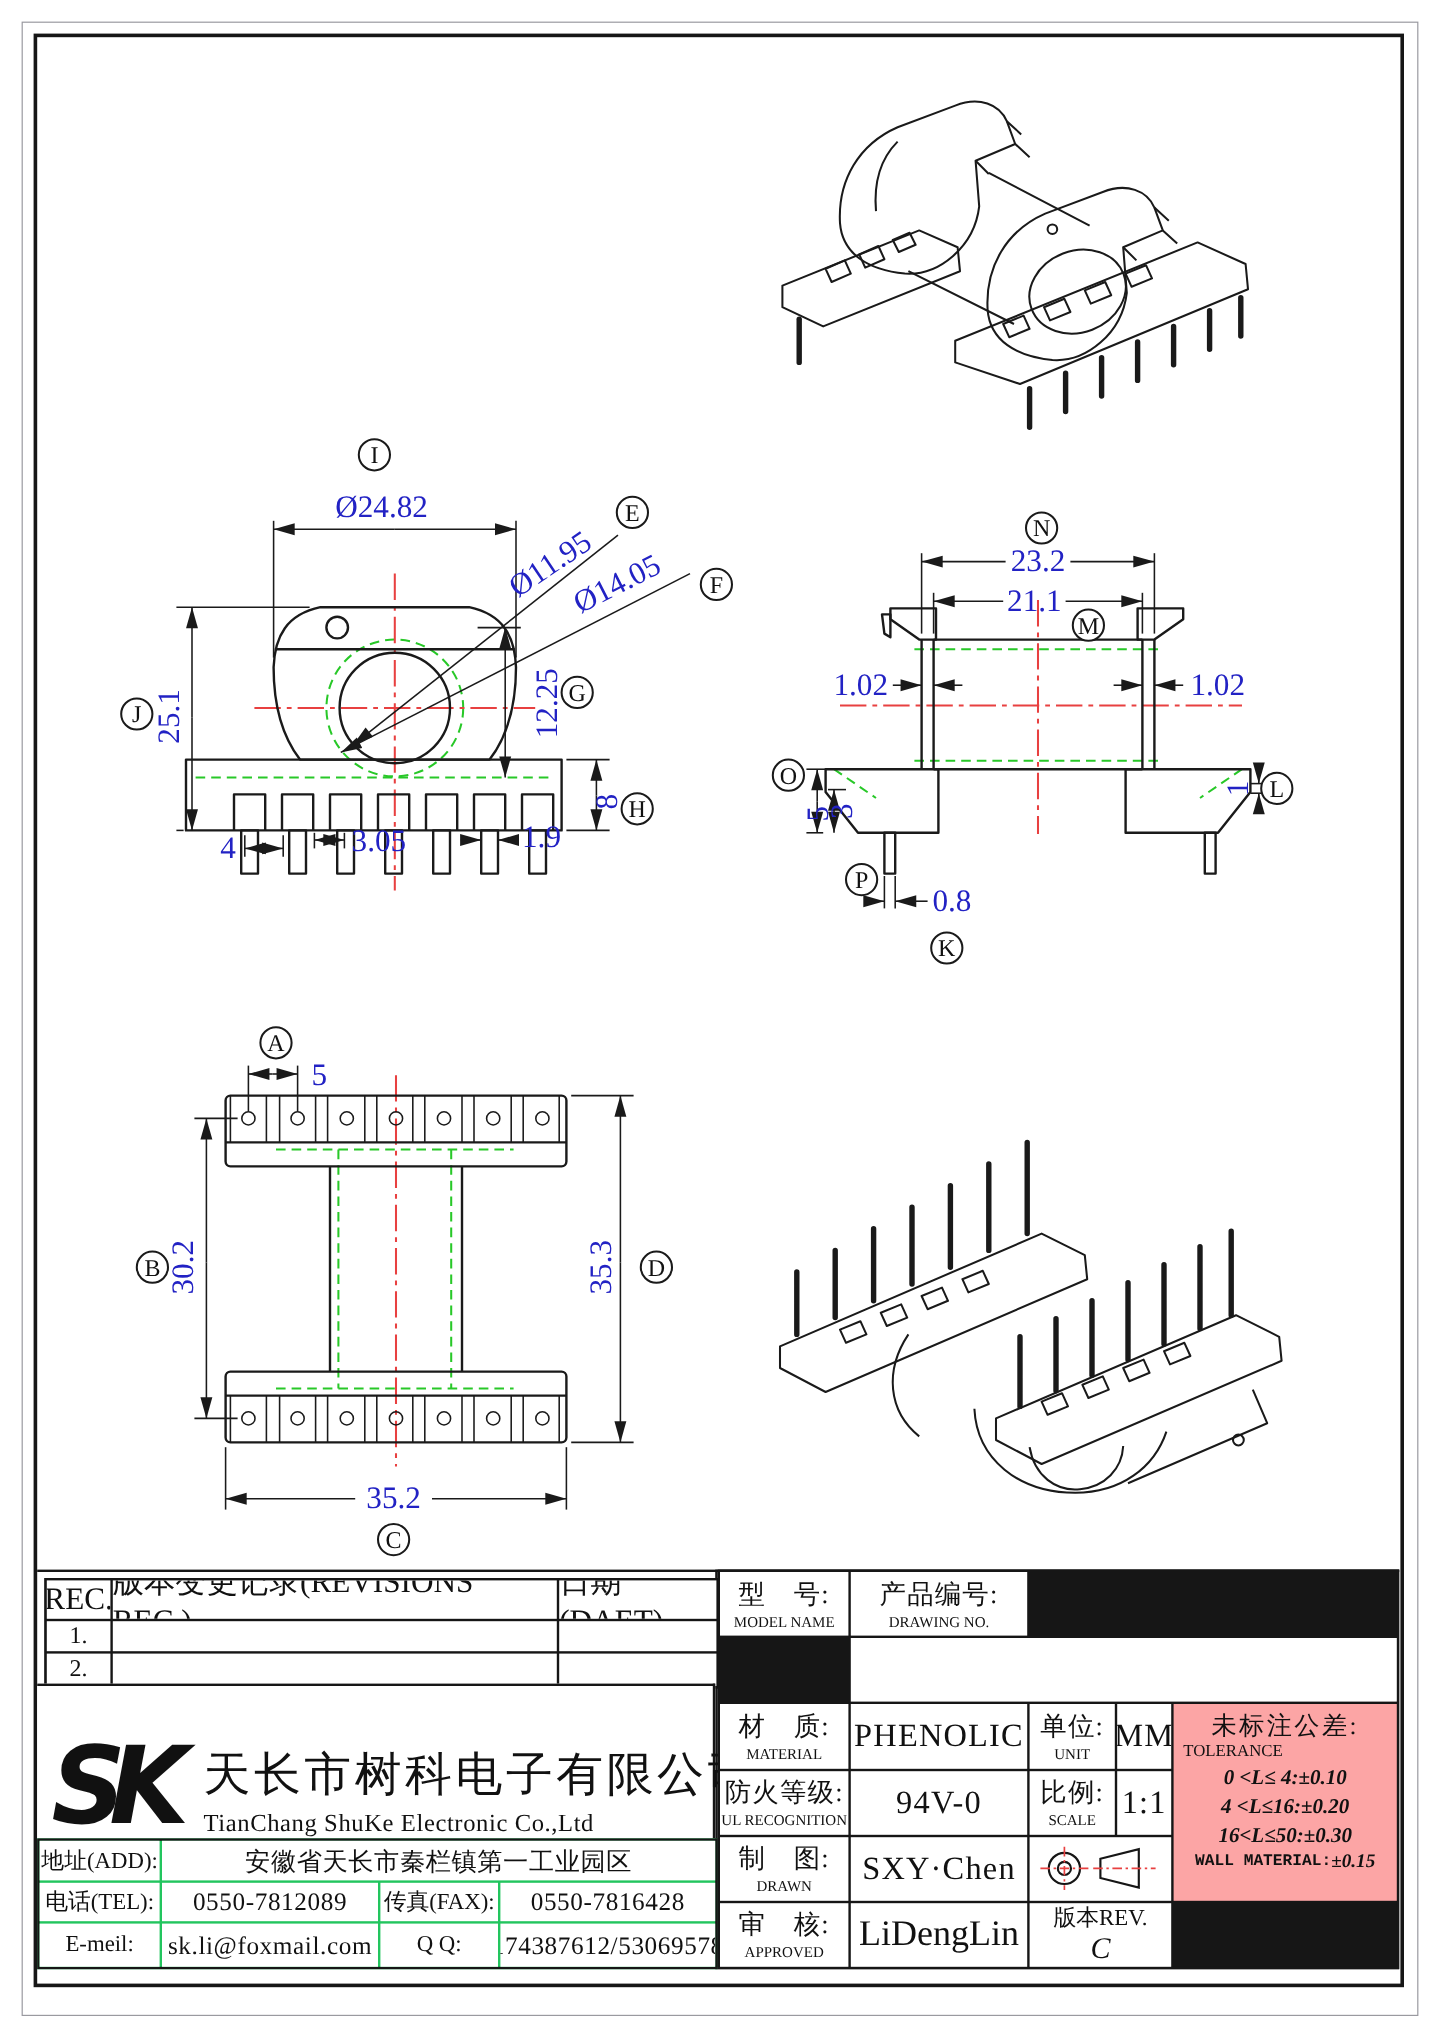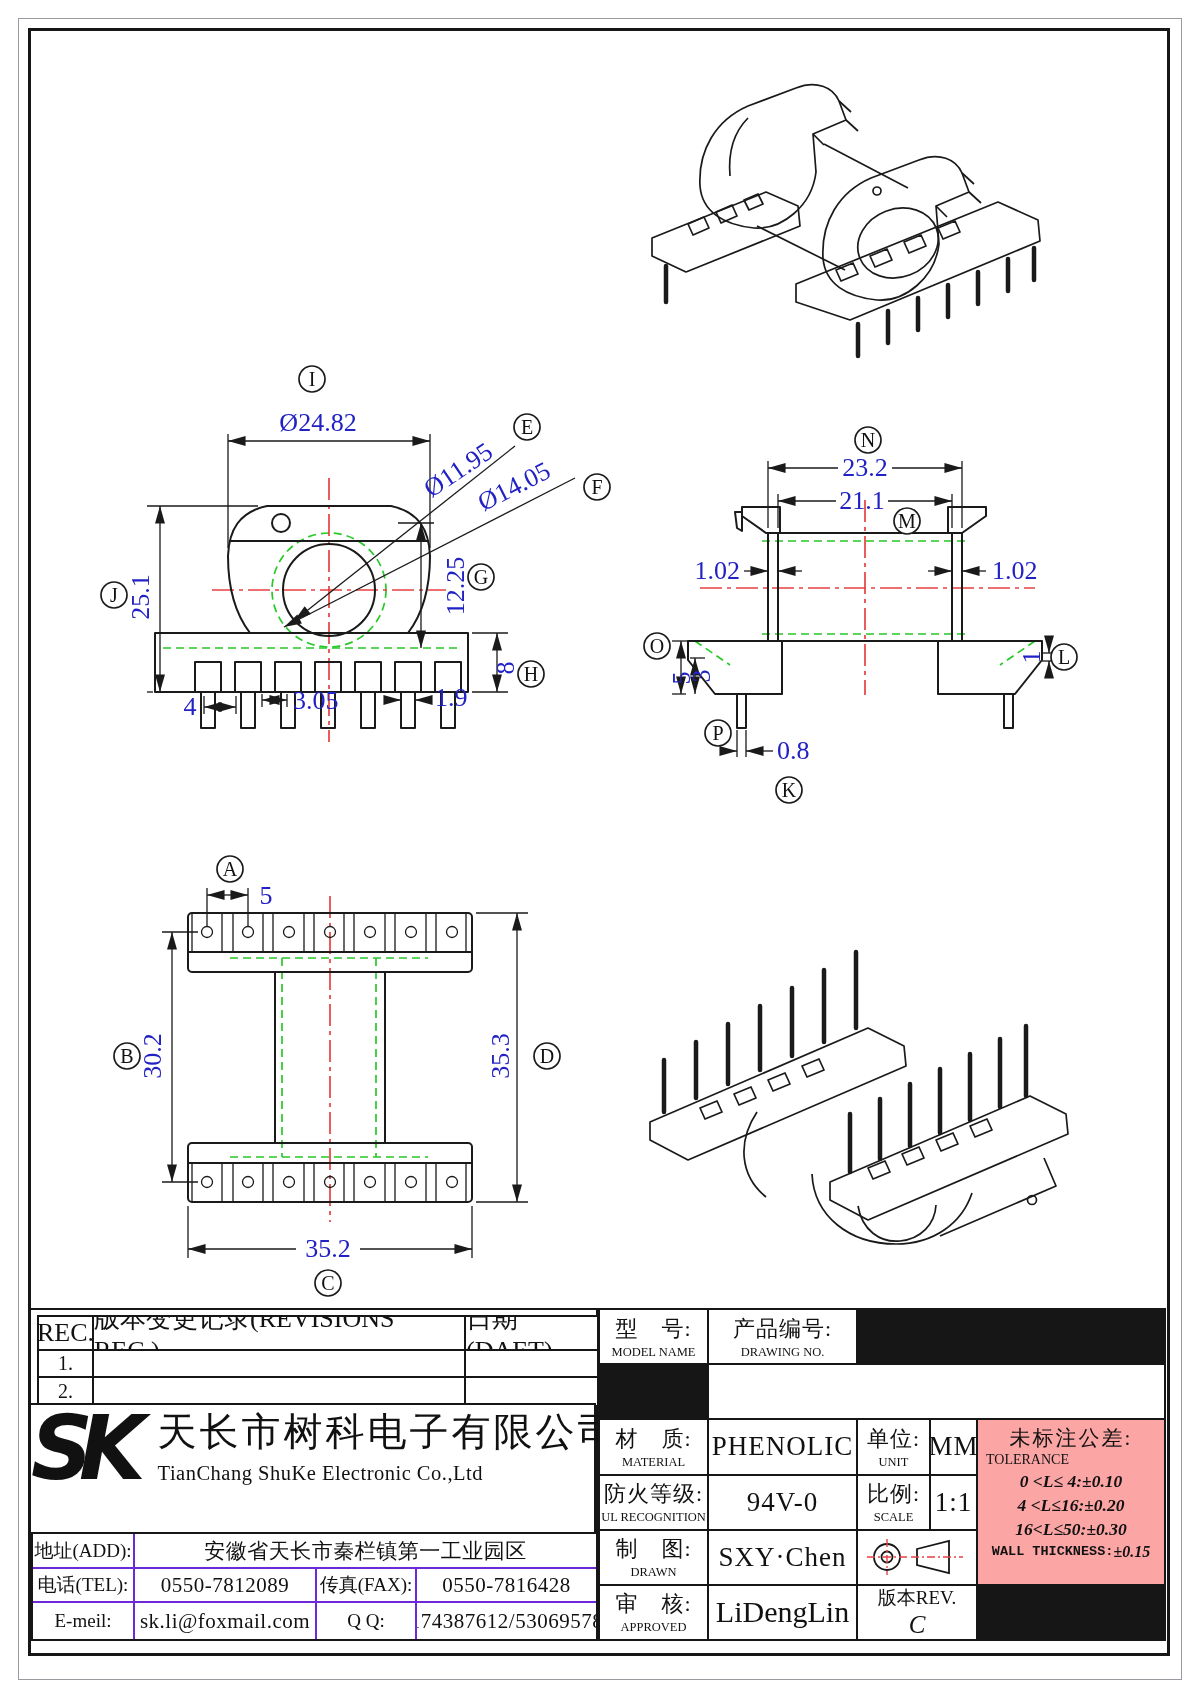--- a/index.html
+++ b/index.html
@@ -15,29 +15,29 @@
   .cellw{background:#fff;display:flex;flex-direction:column;align-items:center;justify-content:center;overflow:hidden;}
   .rowflex{background:#fff;display:flex;align-items:center;justify-content:center;overflow:hidden;}
 
   #revtable{position:absolute;left:6px;top:7px;width:558px;height:88px;display:grid;
             grid-template-columns:53px 370px 1fr;grid-template-rows:32px 25px 1fr;
             background:#161616;gap:2px;border:2px solid #161616;}
   #revtable .hd{font-size:26px;}
   #revtable .num{font-size:20px;}
 
   #company{position:absolute;left:0;top:95px;width:565px;height:129px;border-top:2px solid #161616;
-           border-right:2px solid #161616;background:#fff;display:flex;align-items:flex-start;box-sizing:border-box;}
+           border-right:2px solid #161616;background:#fff;display:flex;align-items:flex-end;padding-left:12px;box-sizing:border-box;}
   .sklogo{font-family:"DejaVu Sans",sans-serif;font-style:italic;font-weight:900;font-size:86px;
           letter-spacing:-14px;line-height:1;margin-right:26px;transform:scaleY(1.04);}
   .cname .cn{font-size:39px;letter-spacing:3px;white-space:nowrap;}
   .cname .en{font-size:20.5px;margin-top:3px;letter-spacing:.5px;white-space:nowrap;}
 
   #footgrid{position:absolute;left:0;top:224px;width:567px;height:109px;display:grid;
             grid-template-columns:100px 180px 98px 1fr;grid-template-rows:33px 32px 1fr;
-            background:#6d28d9;gap:2px;border:2px solid #161616;box-sizing:border-box;}
+            background:#22c55e;gap:2px;border:2px solid #161616;box-sizing:border-box;}
   #footgrid .lab{font-size:19px;}
   #footgrid .val{font-size:21px;letter-spacing:.5px;}
 
   #tblock{position:absolute;left:567px;top:0;width:568px;height:333px;display:grid;
           grid-template-columns:107px 147px 71px 45px 1fr;grid-template-rows:repeat(6,1fr);
           background:#161616;gap:2px;border:2px solid #161616;box-sizing:border-box;}
   .labcn{font-size:22px;letter-spacing:1px;white-space:nowrap;}
   .laben{font-size:12.5px;margin-top:1px;white-space:nowrap;}
   .bigval{font-size:27px;letter-spacing:1px;}
   .tolbox{background:#fca5a5;padding:4px 8px 2px 8px;display:flex;flex-direction:column;}
@@ -421,21 +421,21 @@
         </div>
         <div class="tolrow">
           <span>4 &lt;L≤16:</span>
             <span>±0.20</span>
         </div>
         <div class="tolrow">
           <span>16&lt;L≤50:</span>
             <span>±0.30</span>
         </div>
         <div class="tolrow small">
-          <span>WALL THICKNESS:</span>
+          <span>WALL MATERIAL:</span>
             <span class="tv">±0.15</span>
         </div>
       </div>
 
       <div class="cellw">
         <div class="labcn">防火等级:</div>
         <div class="laben">UL RECOGNITION</div>
       </div>
       <div class="rowflex bigval">94V-0</div>
       <div class="cellw">

